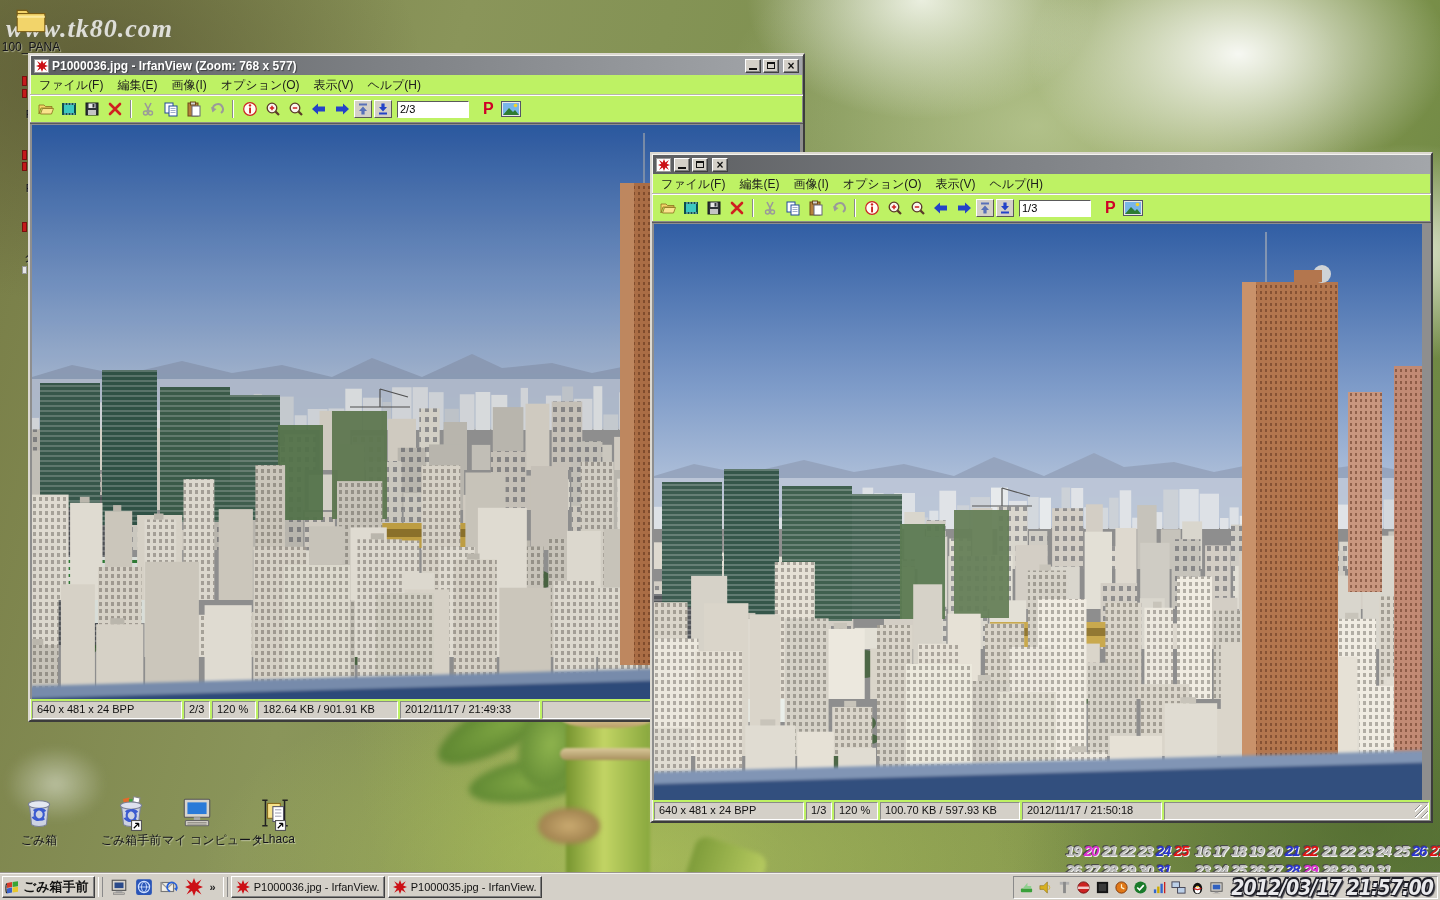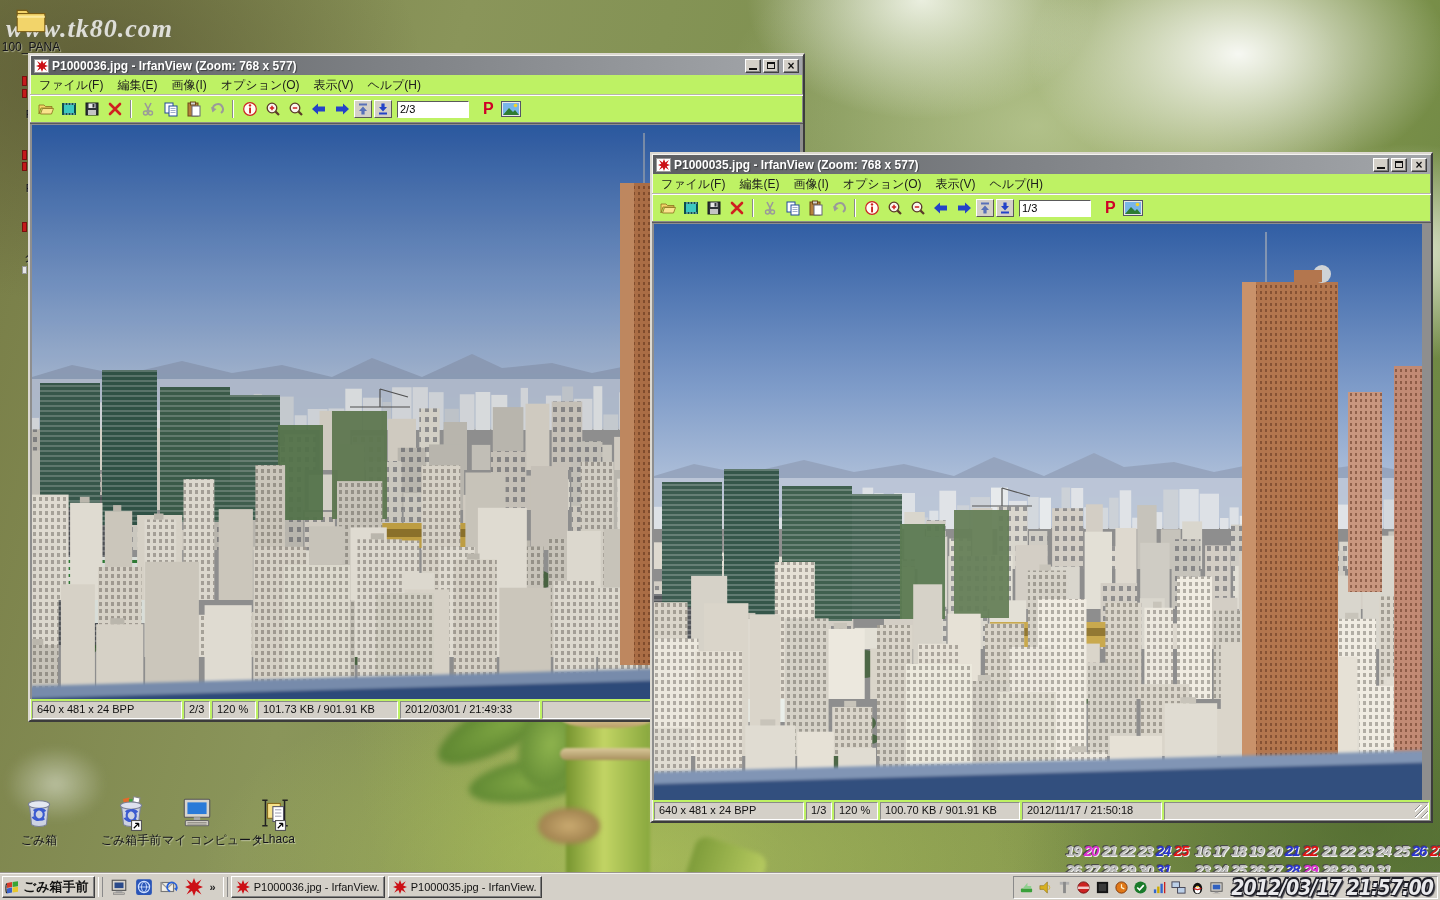--- a/index.html
+++ b/index.html
@@ -864,34 +864,33 @@
               <rect x="-20.0" y="561.0" width="820.0" height="13.0" fill="#8195b5"></rect>
               <rect x="-20.0" y="573.0" width="820.0" height="44.0" fill="#30507e"></rect>
             </g>
           </svg>
         </div>
     </div>
     <div class="statusbar">
         <div class="scell sc0">640 x 481 x 24 BPP</div>
         <div class="scell sc1">2/3</div>
         <div class="scell sc2">120 %</div>
-        <div class="scell sc3">101.73 KB / 901.91 KB</div>
-        <div class="scell sc4">2012/03/01 / 21:49:33</div>
+        <div class="scell sc3">182.64 KB / 901.91 KB</div>
+        <div class="scell sc4">2012/11/17 / 21:49:33</div>
         <div class="scell sc5"></div>
       </div>
   </div>
 
   <div class="win" id="win35" style="left:650px;top:152px;width:783px;height:671px;z-index:20">
     <div class="titlebar">
       <span class="app-ico">
           <svg width="12" height="12" viewBox="0 0 16 16">
             <use href="#sym-iv"></use>
           </svg>
         </span>
-      <span class="title-text">P1000035.jpg - IrfanView (Zoom: 768 x 577)</span>
       <span class="tb-btns">
         <button class="wbtn">
             <span class="g-min"></span>
           </button>
         <button class="wbtn">
             <span class="g-max"></span>
           </button>
         <button class="wbtn" style="margin-left:2px">
             <span class="g-x">×</span>
           </button>
@@ -1312,21 +1311,21 @@
               <rect x="-20.0" y="548.0" width="820.0" height="13.0" fill="#8195b5"></rect>
               <rect x="-20.0" y="560.0" width="820.0" height="44.0" fill="#30507e"></rect>
             </g>
           </svg>
         </div>
     </div>
     <div class="statusbar">
       <div class="scell sc0">640 x 481 x 24 BPP</div>
         <div class="scell sc1">1/3</div>
         <div class="scell sc2">120 %</div>
-        <div class="scell sc3">100.70 KB / 901.91 KB</div>
+        <div class="scell sc3">100.70 KB / 597.93 KB</div>
         <div class="scell sc4">2012/11/17 / 21:50:18</div>
         <div class="scell sc5"></div>
         <div class="grip"></div>
     </div>
   </div>
 
   <div id="taskbar">
     <button id="start-btn">
       <svg width="16" height="16" viewBox="0 0 16 16">
           <use href="#sym-flag"></use>

